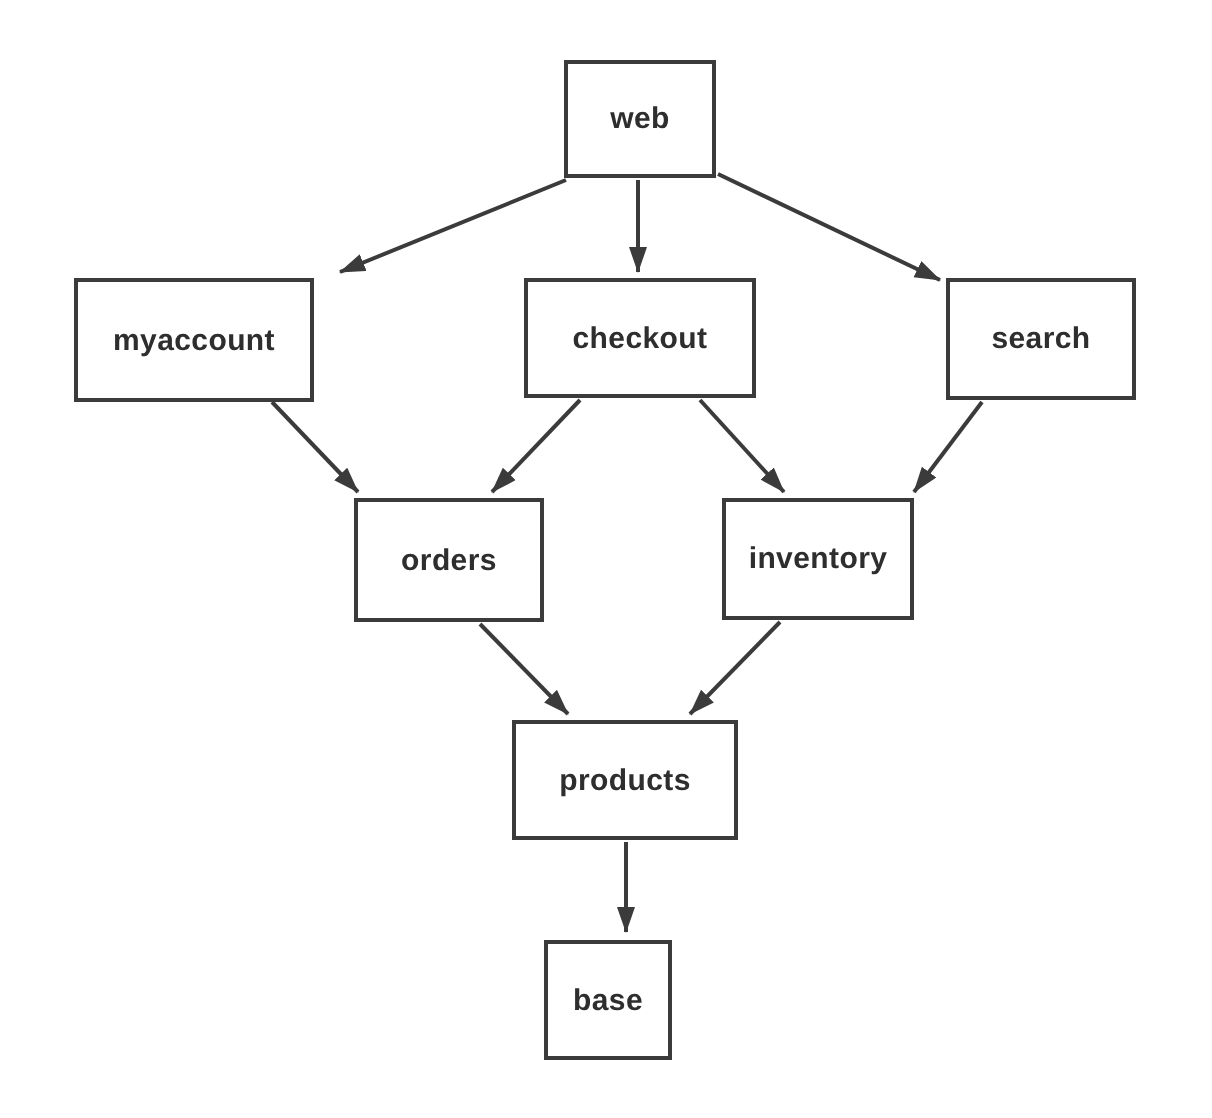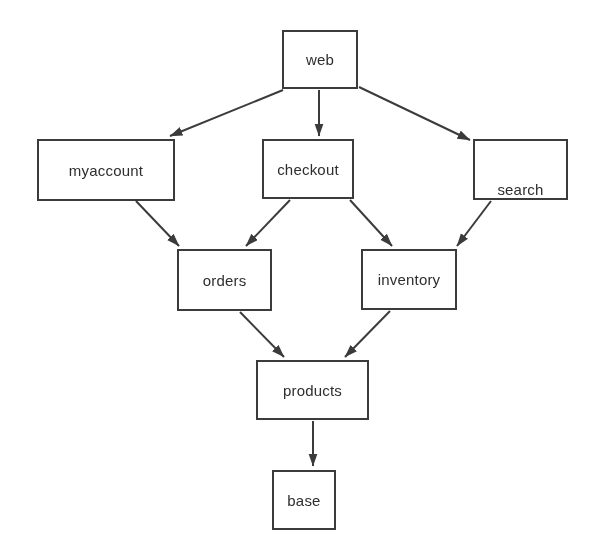--- a/index.html
+++ b/index.html
@@ -26,21 +26,21 @@
     position: absolute;
     box-sizing: border-box;
     border: 2px solid #3b3b3b;
     background: #ffffff;
     display: flex;
     align-items: center;
     justify-content: center;
   }
   .node-label {
     font-size: 15px;
-    font-weight: normal;
+    font-weight: bold;
     color: #2e2e2e;
     letter-spacing: 0.2px;
     white-space: nowrap;
   }
 </style>
 </head>
 <body>
 
 <div id="canvas">
   <svg id="edges-layer" viewBox="0 0 606 559" xmlns="http://www.w3.org/2000/svg">
@@ -59,27 +59,27 @@
         <line x1="491" y1="201" x2="457" y2="246" stroke="#3b3b3b" stroke-width="2" marker-end="url(#arrowhead)"></line>
         <line x1="240" y1="312" x2="284" y2="357" stroke="#3b3b3b" stroke-width="2" marker-end="url(#arrowhead)"></line>
         <line x1="390" y1="311" x2="345" y2="357" stroke="#3b3b3b" stroke-width="2" marker-end="url(#arrowhead)"></line>
         <line x1="313" y1="421" x2="313" y2="466" stroke="#3b3b3b" stroke-width="2" marker-end="url(#arrowhead)"></line>
       </g>
   </svg>
   <div id="nodes-layer">
       <div class="node" style="left: 282px; top: 30px; width: 76px; height: 59px;">
         <span class="node-label">web</span>
       </div>
-      <div class="node" style="left: 37px; top: 139px; width: 138px; height: 62px;">
+      <div class="node" style="left: 37px; top: 139px; width: 120px; height: 62px;">
         <span class="node-label">myaccount</span>
       </div>
-      <div class="node" style="left: 262px; top: 139px; width: 92px; height: 60px;">
+      <div class="node" style="left: 262px; top: 139px; width: 116px; height: 60px;">
         <span class="node-label">checkout</span>
       </div>
-      <div class="node" style="left: 473px; top: 139px; width: 95px; height: 61px; align-items: flex-end;">
+      <div class="node" style="left: 473px; top: 139px; width: 95px; height: 61px;">
         <span class="node-label">search</span>
       </div>
       <div class="node" style="left: 165px; top: 249px; width: 95px; height: 62px; margin-left: 12px;">
         <span class="node-label">orders</span>
       </div>
       <div class="node" style="left: 361px; top: 249px; width: 96px; height: 61px;">
         <span class="node-label">inventory</span>
       </div>
       <div class="node" style="left: 256px; top: 360px; width: 113px; height: 60px;">
         <span class="node-label">products</span>

